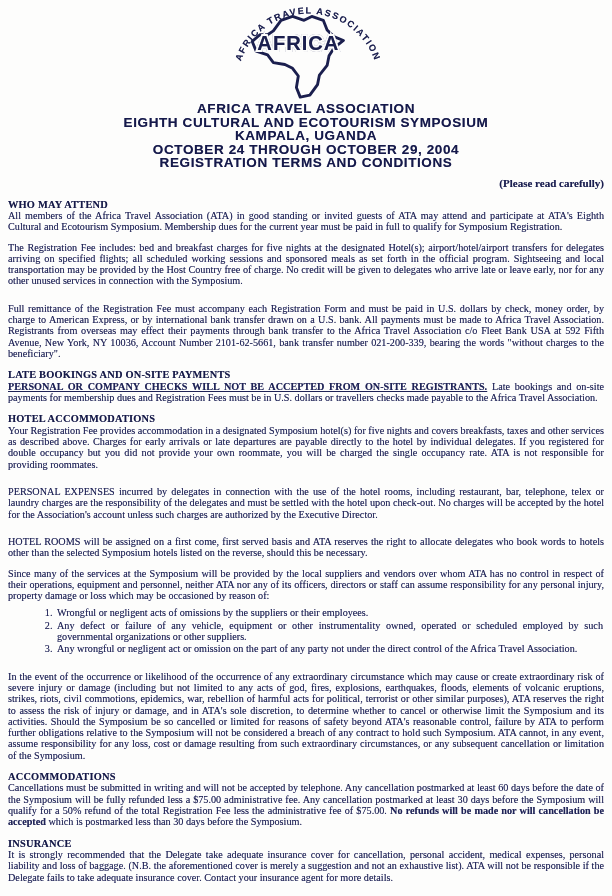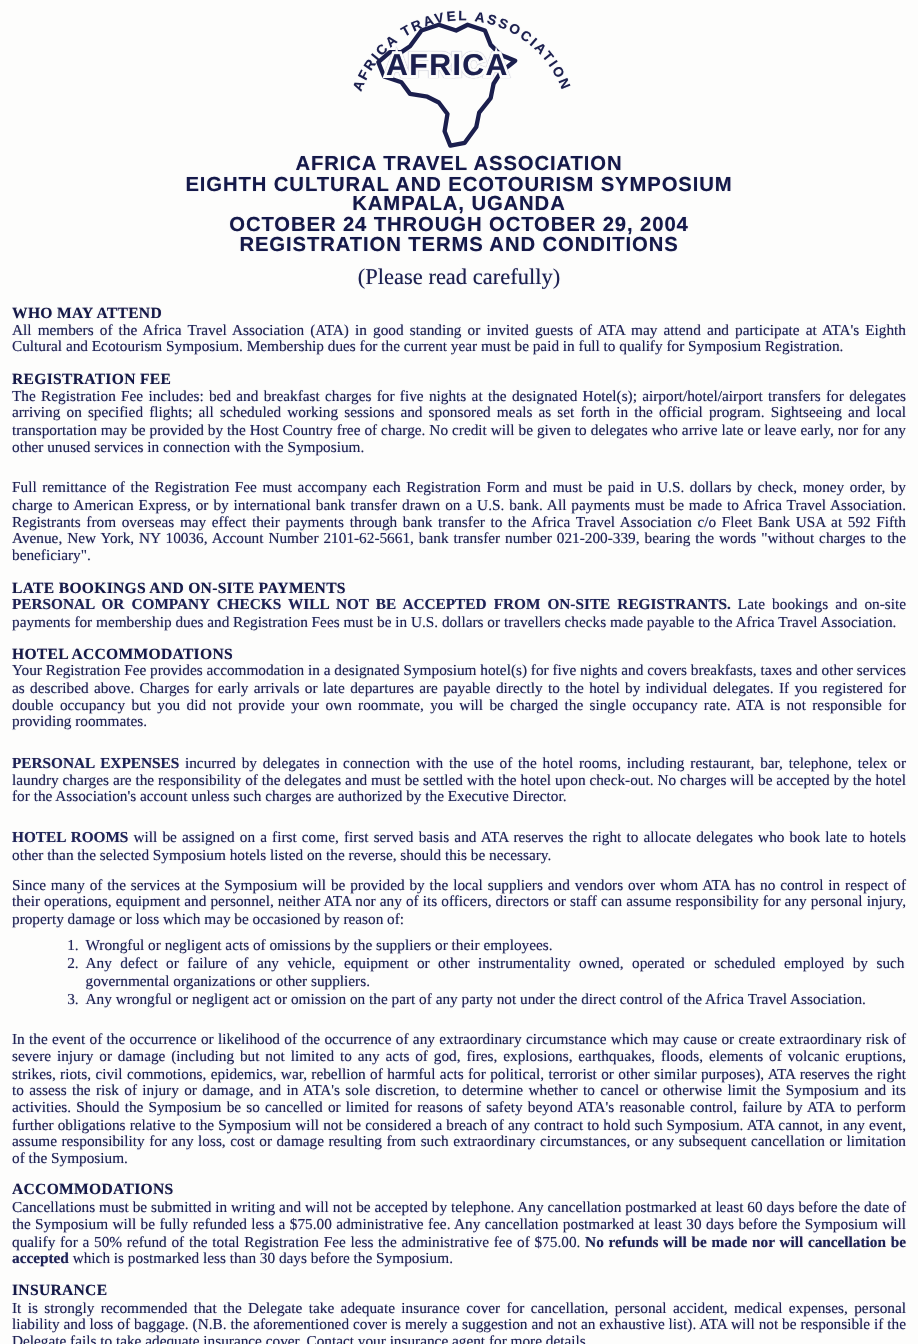--- a/index.html
+++ b/index.html
@@ -21,42 +21,42 @@
     text-align:center;
     font-family:"Liberation Sans", sans-serif;
     font-weight:bold;
     font-size:13.5px;
     line-height:13.5px;
     letter-spacing:0.6px;
     color:#15194a;
     margin-top:2px;
   }
   .read-note{
-    text-align:center;
-    font-weight:normal;
-    font-size:15px;
+    text-align:right;
+    font-weight:bold;
+    font-size:11px;
     margin-top:7px;
     color:#1b1f50;
   }
   .doc-body{
     font-size:10.2px;
     line-height:11.3px;
     text-align:justify;
   }
   h3{
     font-size:10.4px;
     line-height:11.5px;
     margin:10px 0 0 0;
     color:#161a48;
     letter-spacing:0.2px;
   }
   p{margin:16px 0 9px 0;}
   .first-after-h{margin-top:0;}
-  .lead-caps{font-weight:bold;}
-  .u{text-underline-offset:1px;}
+  .lead-caps{font-weight:normal;}
+  .u{text-decoration:underline;text-underline-offset:1px;}
   .b{font-weight:bold;}
   ol.liab{
     margin:0 0 9px 0;
     padding:0 0 0 46px;
   }
   ol.liab li{
     margin:1px;
     padding-left:2px;
     text-align:justify;
   }
@@ -92,41 +92,40 @@
   <div class="read-note">(Please read carefully)</div>
 
   <div class="doc-body">
 
     <section>
       <h3>WHO MAY ATTEND</h3>
       <p class="first-after-h">All members of the Africa Travel Association (ATA) in good standing or invited guests of ATA may attend and participate at ATA's Eighth Cultural and Ecotourism Symposium. Membership dues for the current year must be paid in full to qualify for Symposium Registration.</p>
     </section>
 
     <section>
-      <h3>REGISTRATION FEE</h3>
       <p class="first-after-h">The Registration Fee includes: bed and breakfast charges for five nights at the designated Hotel(s); airport/hotel/airport transfers for delegates arriving on specified flights; all scheduled working sessions and sponsored meals as set forth in the official program. Sightseeing and local transportation may be provided by the Host Country free of charge. No credit will be given to delegates who arrive late or leave early, nor for any other unused services in connection with the Symposium.</p>
       <p>Full remittance of the Registration Fee must accompany each Registration Form and must be paid in U.S. dollars by check, money order, by charge to American Express, or by international bank transfer drawn on a U.S. bank. All payments must be made to Africa Travel Association. Registrants from overseas may effect their payments through bank transfer to the Africa Travel Association c/o Fleet Bank USA at 592 Fifth Avenue, New York, NY 10036, Account Number 2101-62-5661, bank transfer number 021-200-339, bearing the words "without charges to the beneficiary".</p>
     </section>
 
     <section>
       <h3>LATE BOOKINGS AND ON-SITE PAYMENTS</h3>
       <p class="first-after-h"><span class="b u">PERSONAL OR COMPANY CHECKS WILL NOT BE ACCEPTED FROM ON-SITE REGISTRANTS.</span><span> Late bookings and on-site payments for membership dues and Registration Fees must be in U.S. dollars or travellers checks made payable to the Africa Travel Association.</span></p>
     </section>
 
     <section>
       <h3>HOTEL ACCOMMODATIONS</h3>
       <p class="first-after-h">Your Registration Fee provides accommodation in a designated Symposium hotel(s) for five nights and covers breakfasts, taxes and other services as described above. Charges for early arrivals or late departures are payable directly to the hotel by individual delegates. If you registered for double occupancy but you did not provide your own roommate, you will be charged the single occupancy rate. ATA is not responsible for providing roommates.</p>
     </section>
 
     <section>
       <p><span class="lead-caps">PERSONAL EXPENSES</span><span> incurred by delegates in connection with the use of the hotel rooms, including restaurant, bar, telephone, telex or laundry charges are the responsibility of the delegates and must be settled with the hotel upon check-out. No charges will be accepted by the hotel for the Association's account unless such charges are authorized by the Executive Director.</span></p>
     </section>
 
     <section>
-      <p><span class="lead-caps">HOTEL ROOMS</span><span> will be assigned on a first come, first served basis and ATA reserves the right to allocate delegates who book late to hotels other than the selected Symposium hotels listed on the reverse, should this be necessary.</span></p>
+      <p><span class="lead-caps">HOTEL ROOMS</span><span> will be assigned on a first come, first served basis and ATA reserves the right to allocate delegates who book words to hotels other than the selected Symposium hotels listed on the reverse, should this be necessary.</span></p>
     </section>
 
     <section>
       <p class="first-after-h" style="margin-bottom:6px;">Since many of the services at the Symposium will be provided by the local suppliers and vendors over whom ATA has no control in respect of their operations, equipment and personnel, neither ATA nor any of its officers, directors or staff can assume responsibility for any personal injury, property damage or loss which may be occasioned by reason of:</p>
       <ol class="liab">
         <li>Wrongful or negligent acts of omissions by the suppliers or their employees.</li>
         <li>Any defect or failure of any vehicle, equipment or other instrumentality owned, operated or scheduled employed by such governmental organizations or other suppliers.</li>
         <li>Any wrongful or negligent act or omission on the part of any party not under the direct control of the Africa Travel Association.</li>
       </ol>
       <p>In the event of the occurrence or likelihood of the occurrence of any extraordinary circumstance which may cause or create extraordinary risk of severe injury or damage (including but not limited to any acts of god, fires, explosions, earthquakes, floods, elements of volcanic eruptions, strikes, riots, civil commotions, epidemics, war, rebellion of harmful acts for political, terrorist or other similar purposes), ATA reserves the right to assess the risk of injury or damage, and in ATA's sole discretion, to determine whether to cancel or otherwise limit the Symposium and its activities. Should the Symposium be so cancelled or limited for reasons of safety beyond ATA's reasonable control, failure by ATA to perform further obligations relative to the Symposium will not be considered a breach of any contract to hold such Symposium. ATA cannot, in any event, assume responsibility for any loss, cost or damage resulting from such extraordinary circumstances, or any subsequent cancellation or limitation of the Symposium.</p>

